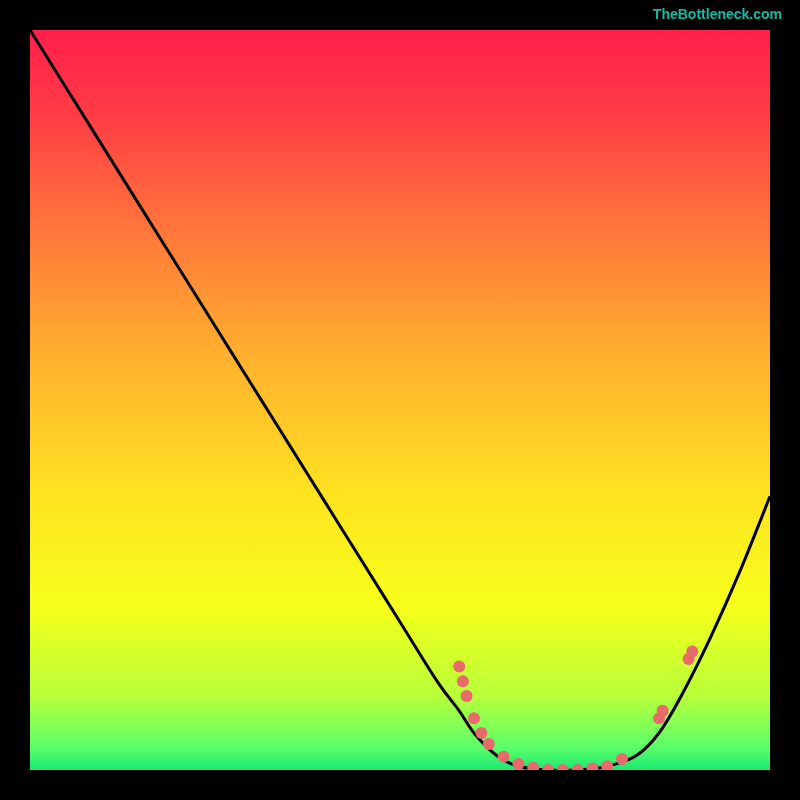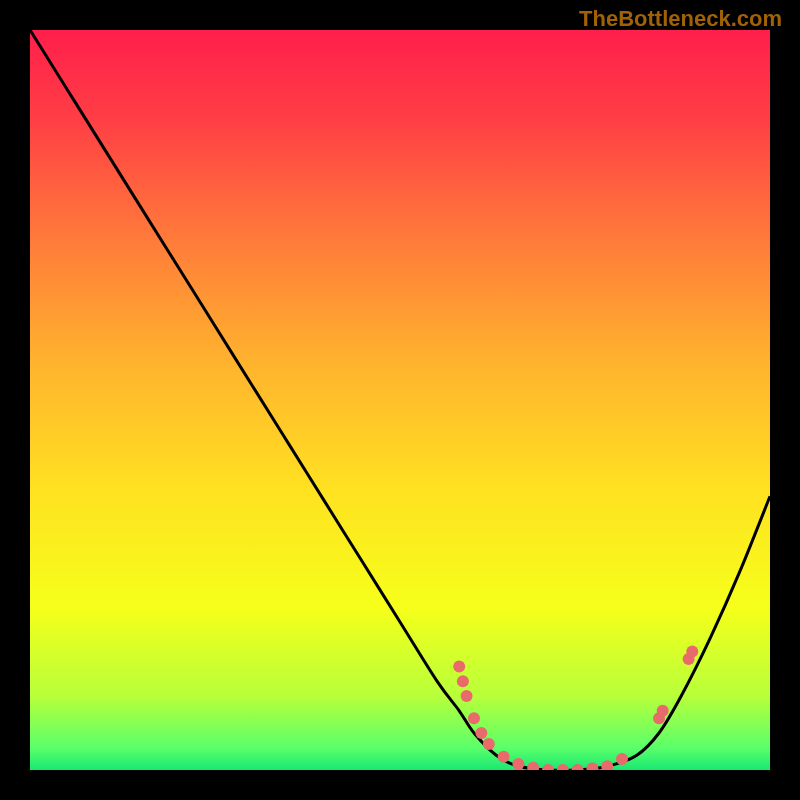--- a/index.html
+++ b/index.html
@@ -1,18 +1,18 @@
 <!DOCTYPE html>
 <html><head>
 <meta charset="utf-8">
 <style>
   * { margin: 0; padding: 0; box-sizing: border-box; }
   body { width: 800px; height: 800px; background: #000; position: relative; font-family: Arial, sans-serif; }
   .container { width: 800px; height: 800px; position: relative; }
-  .watermark { position: absolute; top: 6px; right: 18px; color: #a16207; font-size: 22px; font-weight: bold; z-index: 10; }
+  .watermark { position: absolute; top: 6px; right: 18px; color: #14b8a6; font-size: 14px; font-weight: bold; z-index: 10; }
   .plot-area { position: absolute; top: 30px; left: 30px; width: 740px; height: 740px; }
   svg { display: block; }
 </style>
 </head>
 <body>
 
 <div class="container">
   <div class="watermark">TheBottleneck.com</div>
   <div class="plot-area">
     <svg id="chart-svg" width="740" height="740" viewBox="0 0 740 740">

